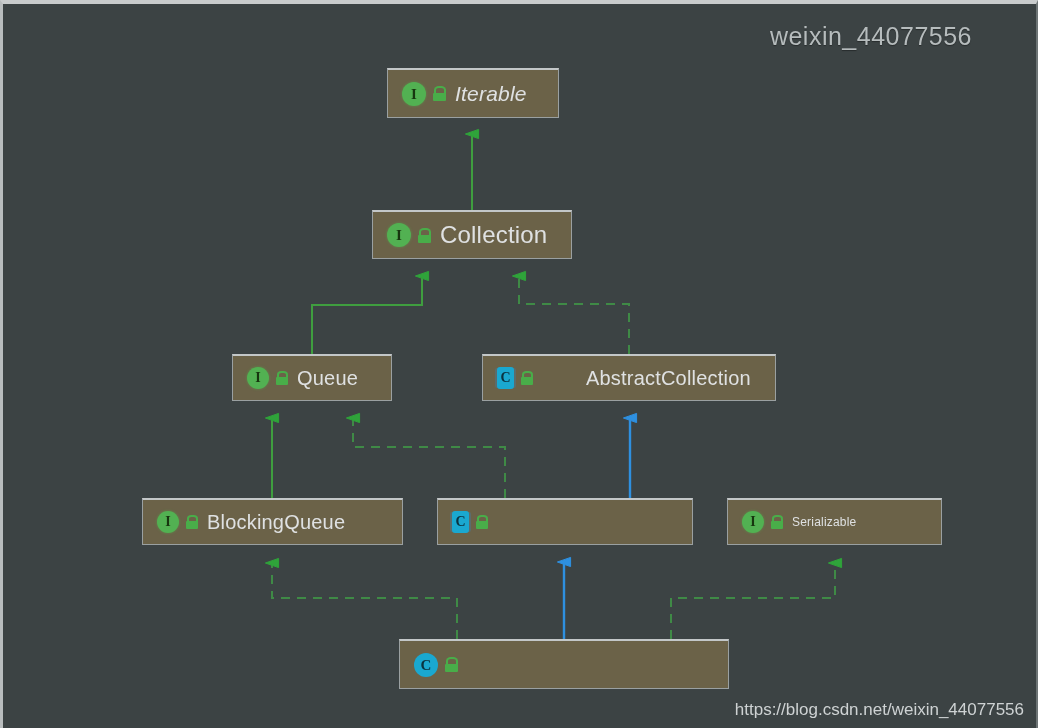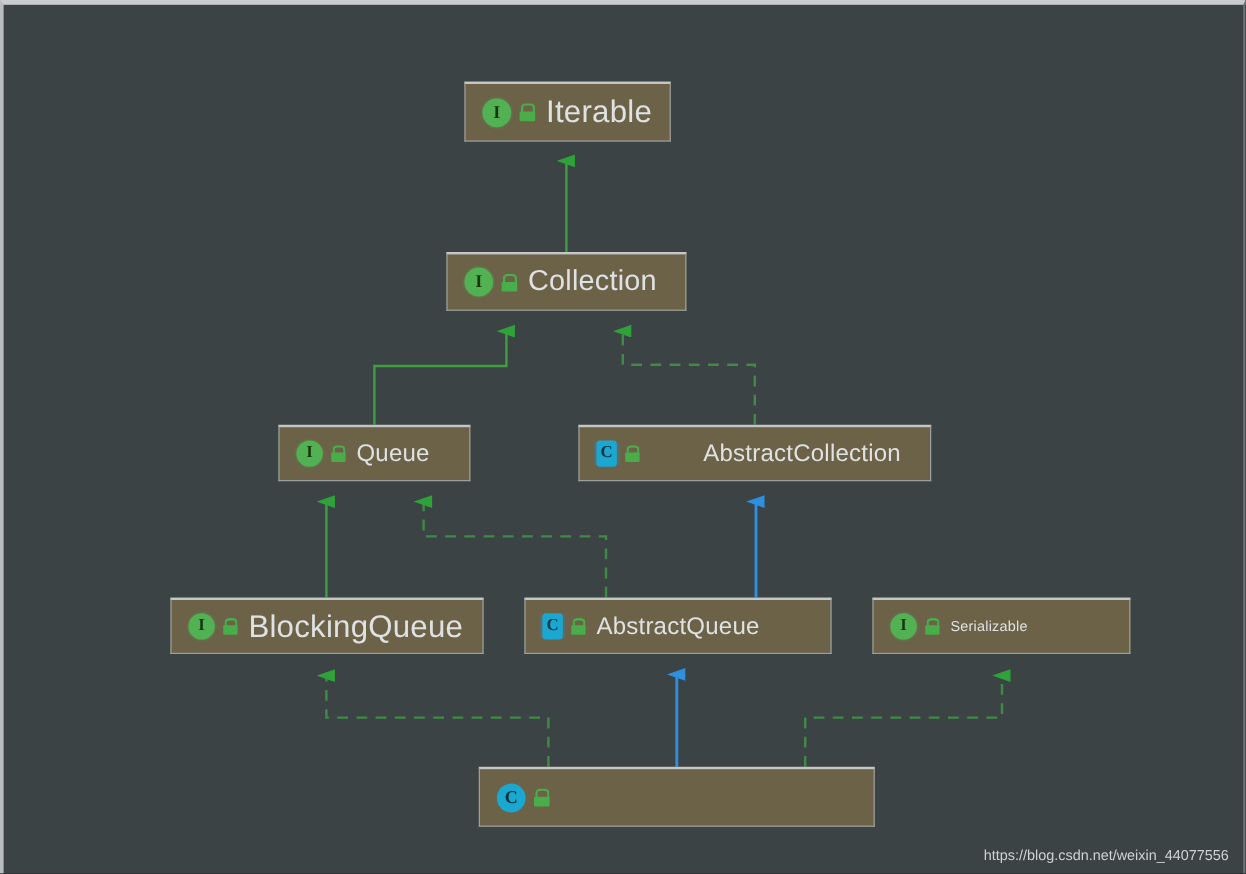--- a/index.html
+++ b/index.html
@@ -96,21 +96,21 @@
     position:absolute;
     color:#b6bcbd;
     font-size:25px;
     letter-spacing:.5px;
     text-shadow:0 1px 1px rgba(0,0,0,.35);
     z-index:9;
   }
   .wm-bottom{
     position:absolute;
     color:#ced2d3;
-    font-size:12px;
+    font-size:17px;
     z-index:9;
   }
 </style>
 </head>
 <body>
 
 <div id="canvas">
 
   <svg id="edges" viewBox="0 0 1038 728" width="1038" height="728" xmlns="http://www.w3.org/2000/svg">
     <defs>
@@ -140,21 +140,21 @@
 
     <path d="M668,635 L668,594 L832,594 L832,559" fill="none" stroke="#3f8a46" stroke-width="2" stroke-dasharray="9 7" marker-end="url(#ah-green)"></path>
   </svg>
 
   <div class="node" id="n-iterable" style="left: 384px; top: 64px; width: 172px; height: 50px;">
     <span class="ico ico-iface" style="width: 24px; height: 24px; font-size: 15px; line-height: 24px;">I</span>
     <span class="lock" style="width: 13px; height: 15px;">
       <span class="shackle" style="width: 8px; height: 8px; left: 1px; top: 0px;"></span>
         <span class="body" style="width: 13px; height: 8px;"></span>
     </span>
-    <span class="label" style="font-size: 26px;">Iterable</span>
+    <span class="label" style="font-size: 21px; font-style: italic;">Iterable</span>
   </div>
 
   <div class="node" id="n-collection" style="left: 369px; top: 206px; width: 200px; height: 49px;">
     <span class="ico ico-iface" style="width: 24px; height: 24px; font-size: 15px; line-height: 24px;">I</span>
     <span class="lock" style="width: 13px; height: 15px;">
       <span class="shackle" style="width: 8px; height: 8px; left: 1px; top: 0px;"></span>
         <span class="body" style="width: 13px; height: 8px;"></span>
     </span>
     <span class="label" style="font-size: 24px;">Collection</span>
   </div>
@@ -176,44 +176,44 @@
     </span>
     <span class="label" style="font-size: 20px; margin-left: 44px;">AbstractCollection</span>
   </div>
 
   <div class="node" id="n-blocking-queue" style="left: 139px; top: 494px; width: 261px; height: 47px;">
     <span class="ico ico-iface" style="width: 22px; height: 22px; font-size: 14px; line-height: 22px;">I</span>
     <span class="lock" style="width: 12px; height: 14px;">
       <span class="shackle" style="width: 7px; height: 7px; left: 1px; top: 0px;"></span>
         <span class="body" style="width: 12px; height: 8px;"></span>
     </span>
-    <span class="label" style="font-size: 26px;">BlockingQueue</span>
+    <span class="label" style="font-size: 20px;">BlockingQueue</span>
   </div>
 
   <div class="node" id="n-abstract-queue" style="left: 434px; top: 494px; width: 256px; height: 47px;">
     <span class="ico ico-abstract" style="width: 17px; height: 22px; font-size: 14px; line-height: 22px;">C</span>
     <span class="lock" style="width: 12px; height: 14px;">
       <span class="shackle" style="width: 7px; height: 7px; left: 1px; top: 0px;"></span>
         <span class="body" style="width: 12px; height: 8px;"></span>
     </span>
-    <span class="label" style="font-size: 20px;">AbstractQueue</span>
   </div>
 
   <div class="node" id="n-serializable" style="left: 724px; top: 494px; width: 215px; height: 47px;">
     <span class="ico ico-iface" style="width: 22px; height: 22px; font-size: 14px; line-height: 22px;">I</span>
     <span class="lock" style="width: 12px; height: 14px;">
       <span class="shackle" style="width: 7px; height: 7px; left: 1px; top: 0px;"></span>
         <span class="body" style="width: 12px; height: 8px;"></span>
     </span>
     <span class="label" style="font-size: 12px;">Serializable</span>
   </div>
 
   <div class="node" id="n-linked-blocking-queue" style="left: 396px; top: 635px; width: 330px; height: 50px;">
     <span class="ico ico-class" style="width: 24px; height: 24px; font-size: 15px; line-height: 24px;">C</span>
     <span class="lock" style="width: 13px; height: 15px;">
       <span class="shackle" style="width: 8px; height: 8px; left: 1px; top: 0px;"></span>
         <span class="body" style="width: 13px; height: 8px;"></span>
     </span>
   </div>
 
+  <div class="wm-top" style="right:64px;top:18px;">weixin_44077556</div>
   <div class="wm-bottom" style="right:12px;bottom:8px;">https://blog.csdn.net/weixin_44077556</div>
 
 </div>
 
 </body></html>

